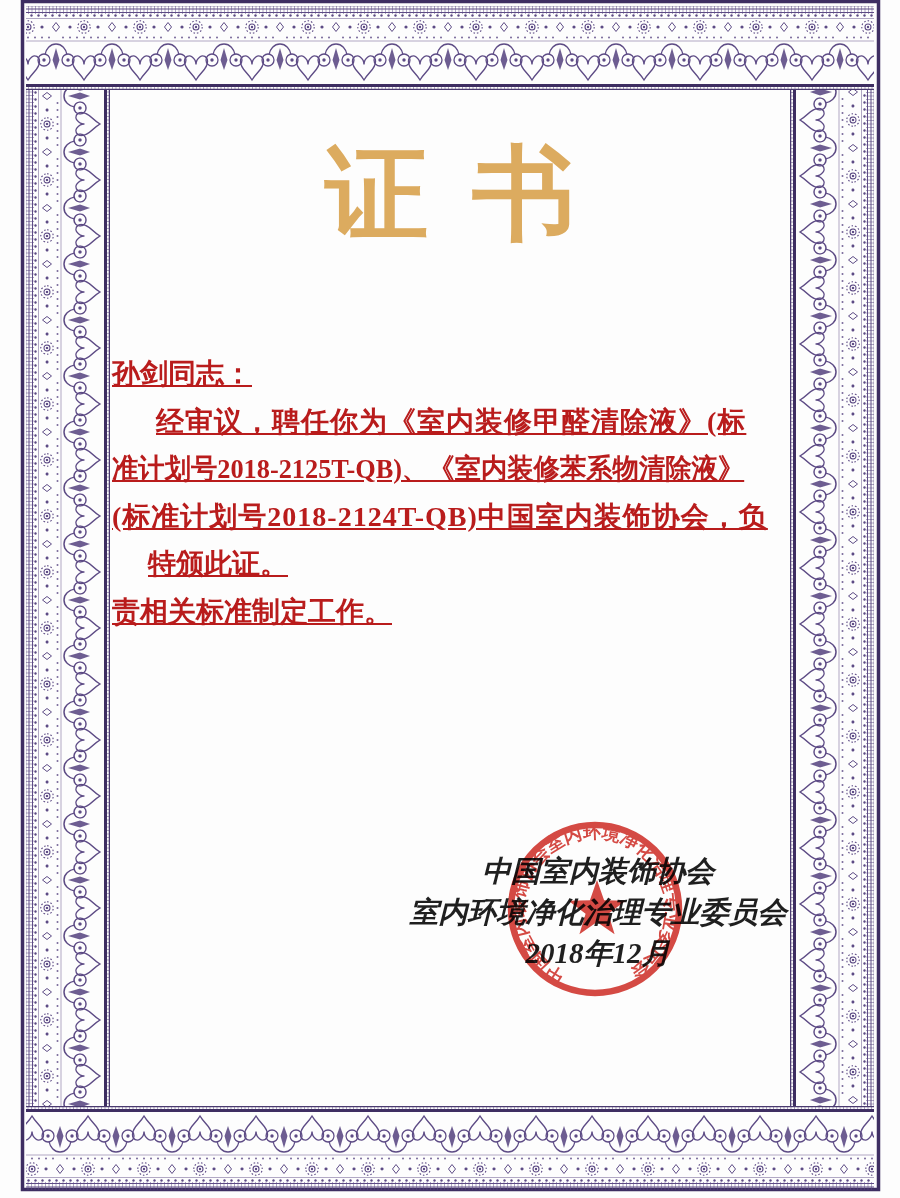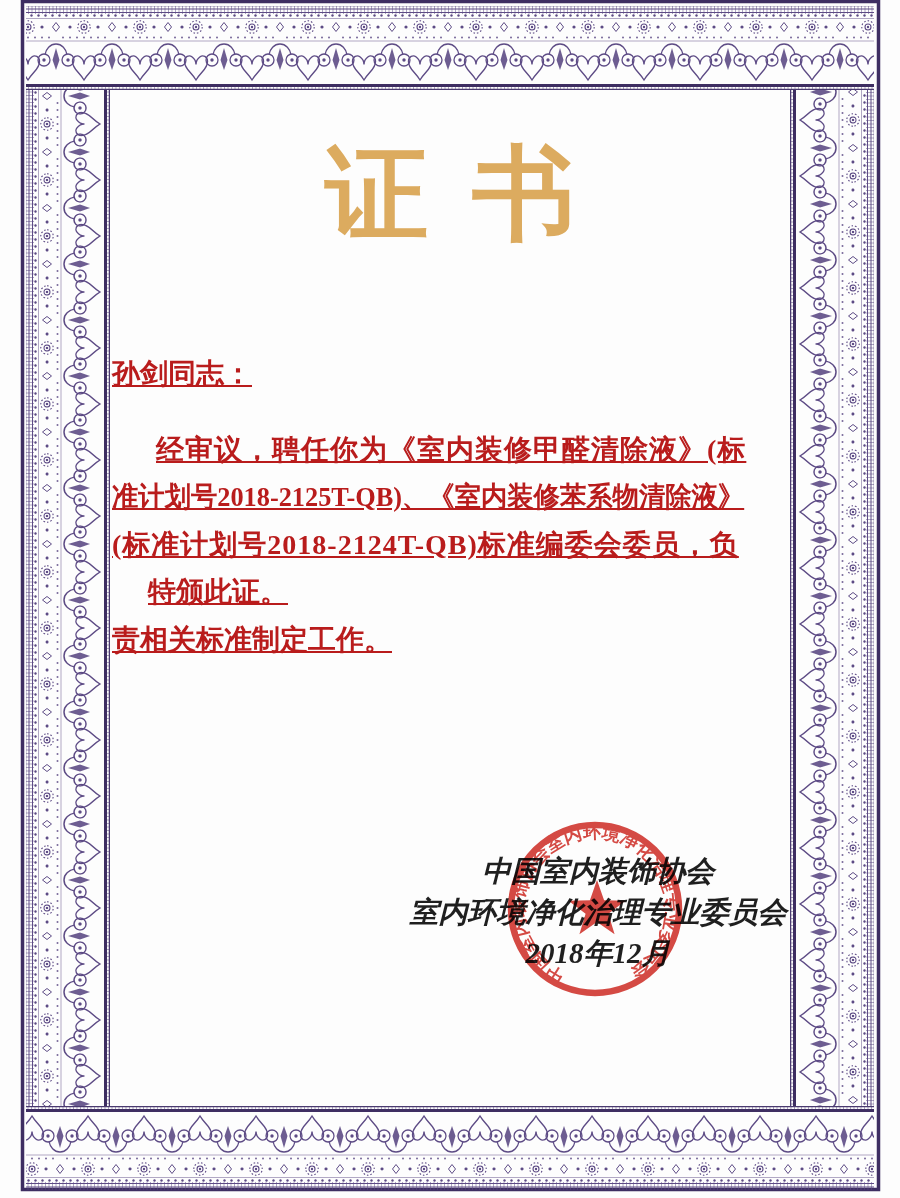--- a/index.html
+++ b/index.html
@@ -16,21 +16,21 @@
   .cert-title{
     position:absolute;left:0;top:134px;width:900px;
     text-align:center;font-size:103px;line-height:120px;font-weight:bold;
     color:#dcab5f;word-spacing:18px;letter-spacing:0;
   }
   .body-text{
     position:absolute;left:112px;top:350px;width:680px;
     color:#b91c1c;font-weight:bold;font-size:28px;text-decoration:underline;
   }
   .ln{display:block;white-space:nowrap;line-height:47.5px;height:47.5px;}
-  .indent-p{text-indent:44px;margin-top:28px;}
+  .indent-p{text-indent:44px;}
   .indent-c{text-indent:36px;}
   .sp1{letter-spacing:1px;}
   .squeeze{transform:scaleX(.94);transform-origin:left center;}
 
   .signature{
     position:absolute;left:298px;top:851px;width:600px;
     text-align:center;color:#1f1f1f;font-weight:bold;font-size:29px;
   }
   .sig-ln{display:block;line-height:41px;height:41px;white-space:nowrap;font-style:italic;}
 </style>
@@ -108,21 +108,21 @@
   </svg>
 
   <div class="layer content">
 
     <div class="cert-title">证 书</div>
 
     <div class="body-text">
       <span class="ln">孙剑同志：</span>
       <span class="ln indent-p sp1">经审议，聘任你为《室内装修甲醛清除液》(标</span>
       <span class="ln squeeze">准计划号2018-2125T-QB)、《室内装修苯系物清除液》</span>
-      <span class="ln sp1">(标准计划号2018-2124T-QB)标准编委会委员，负</span>
+      <span class="ln sp1">(标准计划号2018-2124T-QB)中国室内装饰协会，负</span>
       <span class="ln indent-c">特颁此证。</span>
       <span class="ln">责相关标准制定工作。</span>
     </div>
 
     <div class="signature">
       <span class="sig-ln">中国室内装饰协会</span>
       <span class="sig-ln">室内环境净化治理专业委员会</span>
       <span class="sig-ln">2018年12月</span>
     </div>
   </div>

